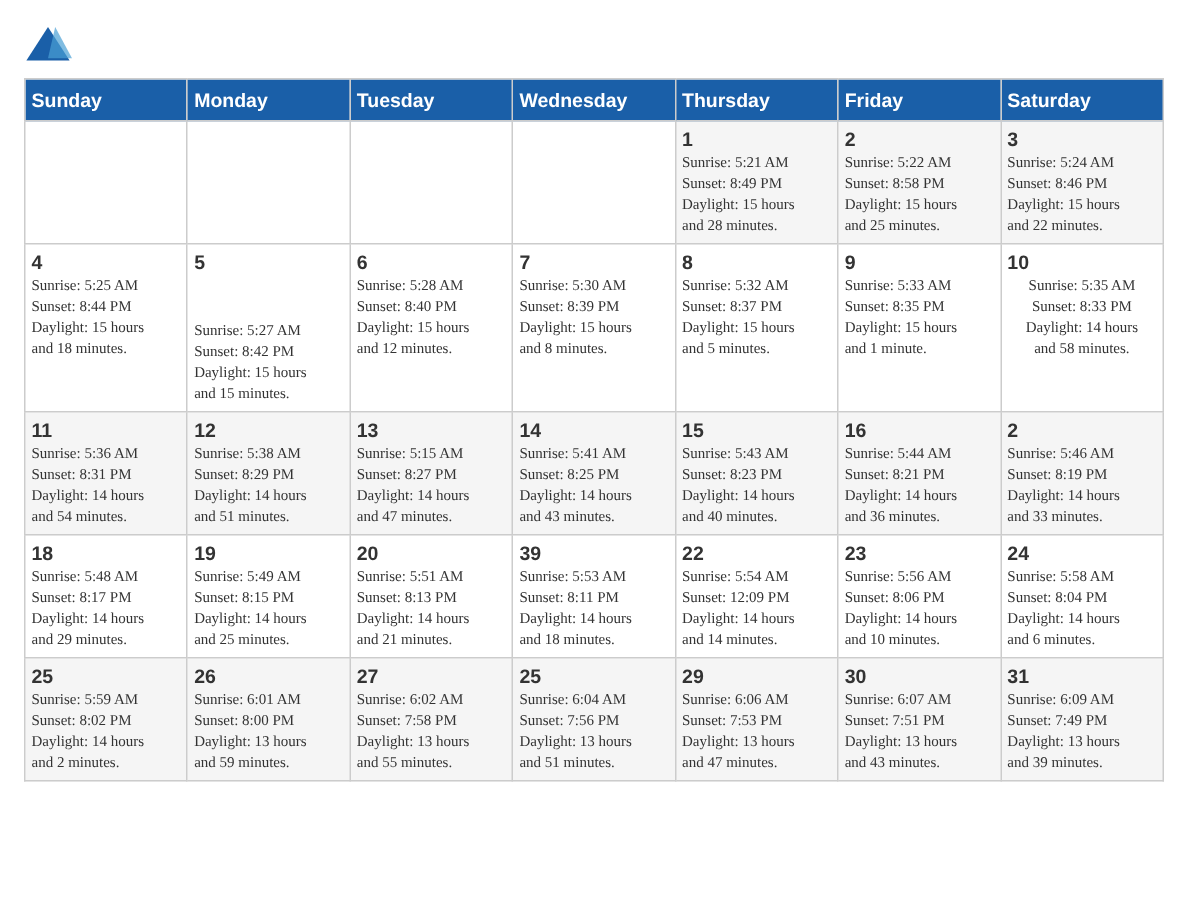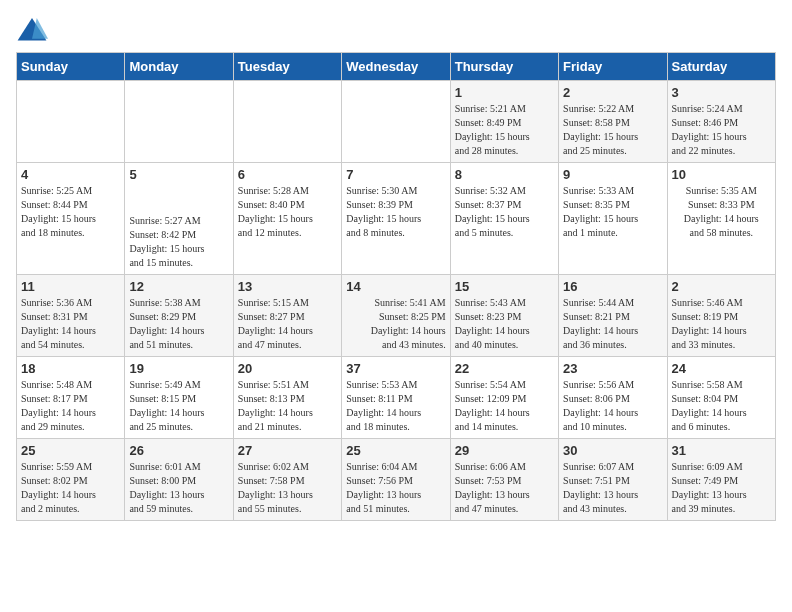--- a/index.html
+++ b/index.html
@@ -231,21 +231,21 @@
         </td>
         <td>
           <span class="day-num">13</span>
           <div class="day-info" style="white-space: pre-line;">Sunrise: 5:15 AM
 Sunset: 8:27 PM
 Daylight: 14 hours
 and 47 minutes.</div>
         </td>
         <td>
           <span class="day-num">14</span>
-          <div class="day-info" style="white-space: pre-line; text-align: right;">Sunrise: 5:41 AM
+          <div class="day-info" style="white-space: pre-line;">Sunrise: 5:41 AM
 Sunset: 8:25 PM
 Daylight: 14 hours
 and 43 minutes.</div>
         </td>
         <td>
           <span class="day-num">15</span>
           <div class="day-info" style="white-space: pre-line;">Sunrise: 5:43 AM
 Sunset: 8:23 PM
 Daylight: 14 hours
 and 40 minutes.</div>
@@ -281,21 +281,21 @@
 and 25 minutes.</div>
         </td>
         <td>
           <span class="day-num">20</span>
           <div class="day-info" style="white-space: pre-line;">Sunrise: 5:51 AM
 Sunset: 8:13 PM
 Daylight: 14 hours
 and 21 minutes.</div>
         </td>
         <td>
-          <span class="day-num">37</span>
+          <span class="day-num">39</span>
           <div class="day-info" style="white-space: pre-line;">Sunrise: 5:53 AM
 Sunset: 8:11 PM
 Daylight: 14 hours
 and 18 minutes.</div>
         </td>
         <td>
           <span class="day-num">22</span>
           <div class="day-info" style="white-space: pre-line;">Sunrise: 5:54 AM
 Sunset: 12:09 PM
 Daylight: 14 hours

